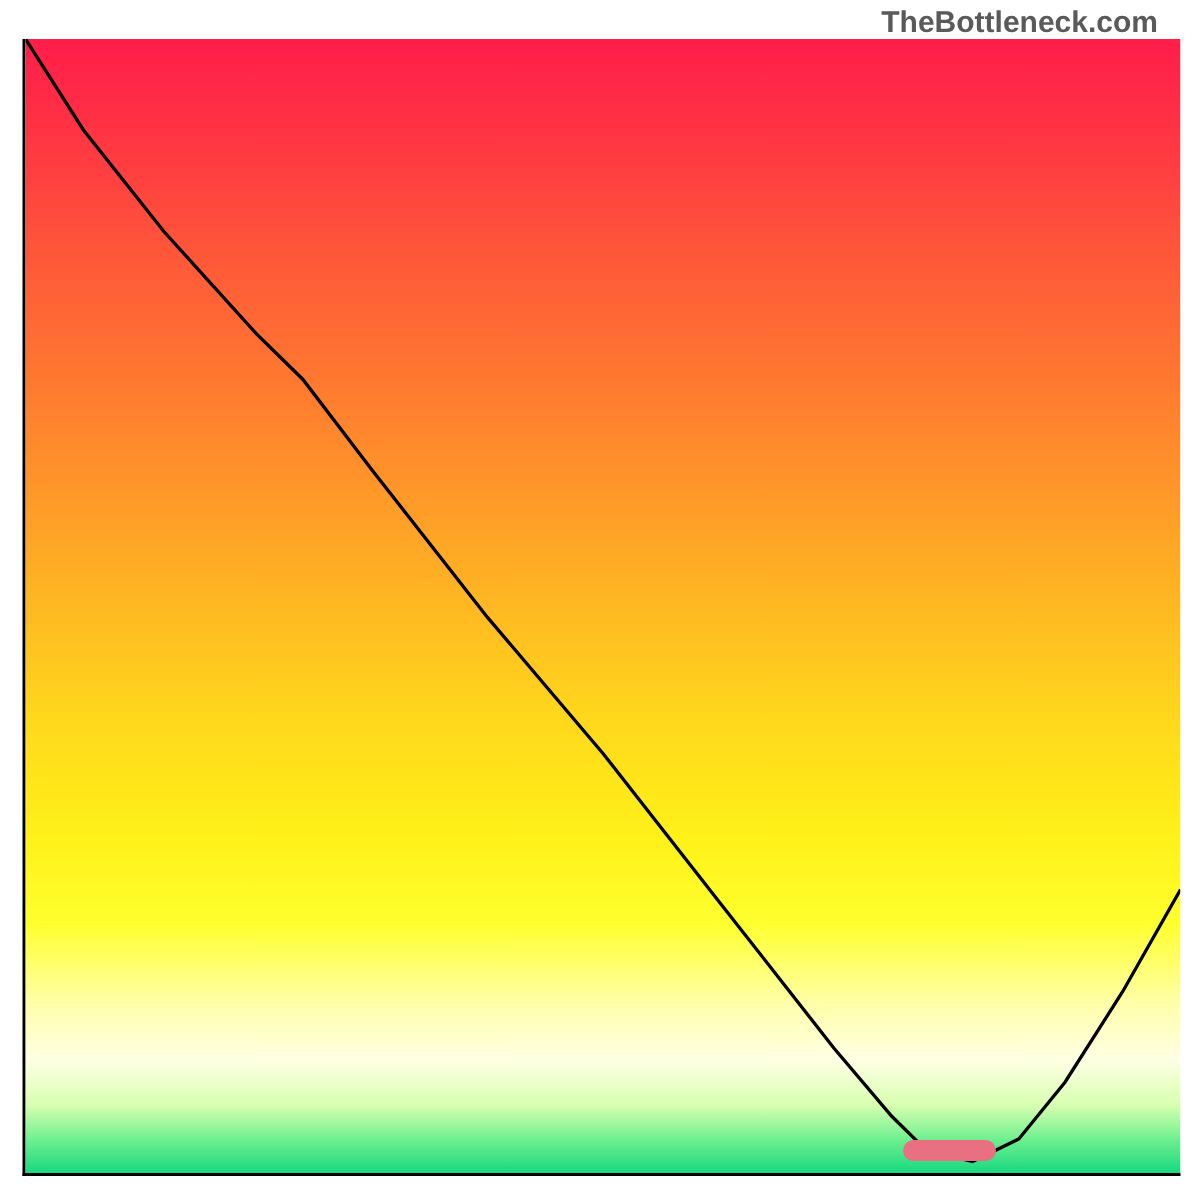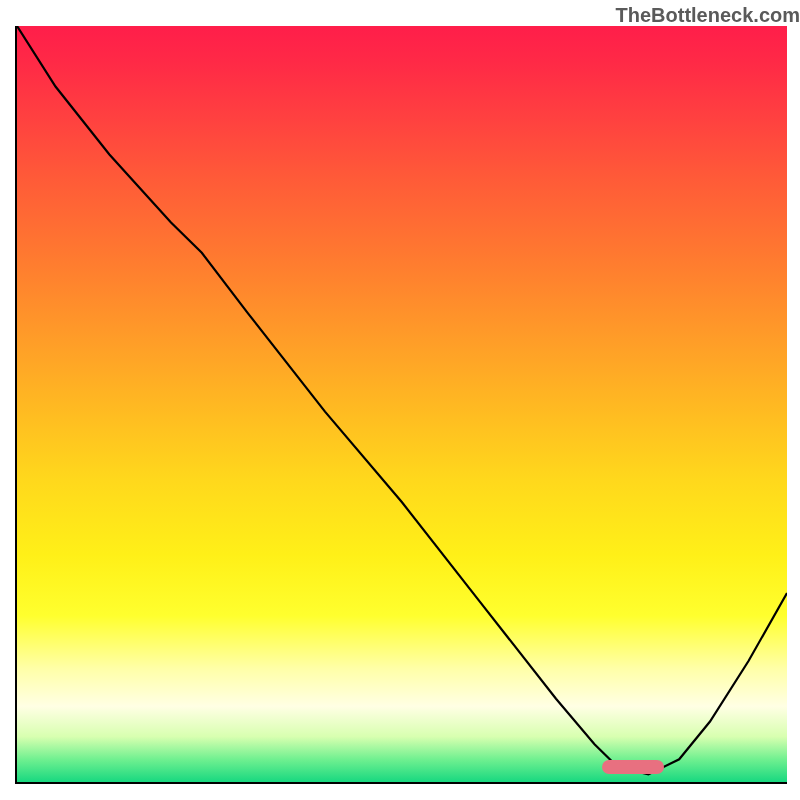--- a/index.html
+++ b/index.html
@@ -7,21 +7,21 @@
     padding: 0;
     width: 800px;
     height: 800px;
     background: #ffffff;
     font-family: Arial, sans-serif;
     position: relative;
   }
   .watermark {
     position: absolute;
     top: 4px;
-    right: 0;
+    right: 28px;
     font-size: 20px;
     font-weight: bold;
     color: #5a5a5a;
     z-index: 10;
   }
   .plot-area {
     position: absolute;
     left: 15px;
     top: 26px;
     width: 770px;

